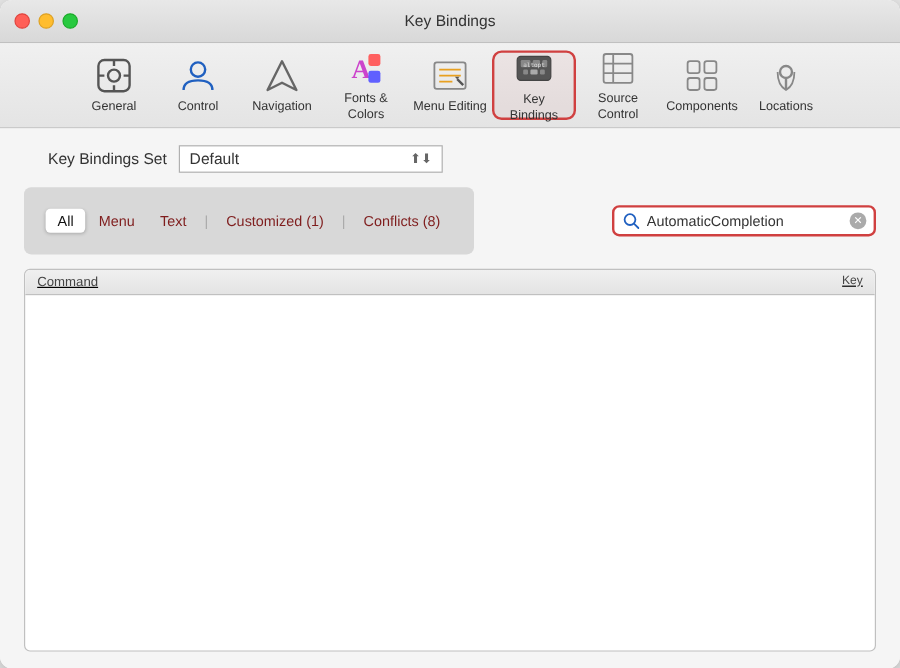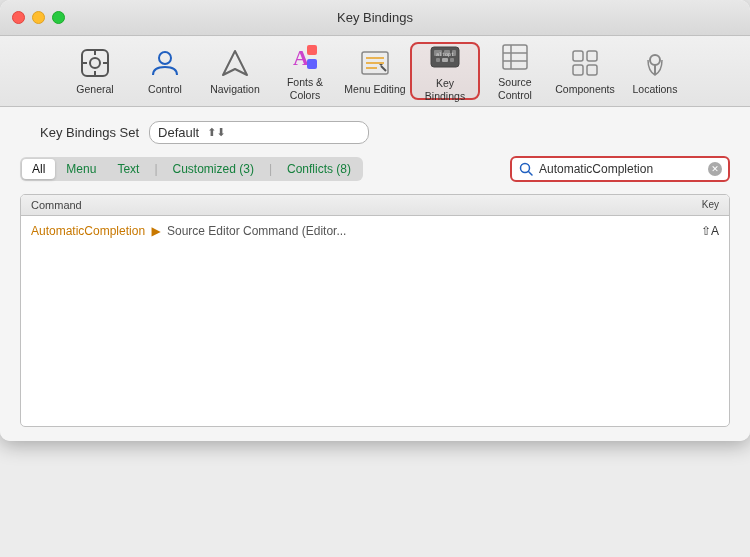--- a/index.html
+++ b/index.html
@@ -6,21 +6,21 @@
     body {
       font-family: -apple-system, BlinkMacSystemFont, "Helvetica Neue", Arial, sans-serif;
       background: #ececec;
       width: 750px;
       height: 557px;
       overflow: hidden;
     }
 
     .window {
       width: 750px;
-      height: 441px;
+      height: 557px;
       background: #f5f5f5;
       border-radius: 10px;
       box-shadow: 0 4px 20px rgba(0,0,0,0.3);
       display: flex;
       flex-direction: column;
       overflow: hidden;
     }
 
     
     .title-bar {
@@ -115,23 +115,24 @@
     }
     .keybinding-set-label {
       font-size: 13px;
       color: #333;
     }
     .keybinding-set-select {
       display: flex;
       align-items: center;
       background: white;
       border: 1px solid #b0b0b0;
-      border-radius: 10px;
+      border-radius: 0;
       padding: 3px 8px;
       min-width: 220px;
+      justify-content: space-between;
       cursor: pointer;
     }
     .keybinding-set-value {
       font-size: 13px;
       color: #333;
     }
     .select-arrow {
       color: #666;
       font-size: 11px;
       margin-left: 8px;
@@ -142,29 +143,29 @@
       display: flex;
       align-items: center;
       gap: 0;
       justify-content: space-between;
     }
     .filter-tabs {
       display: flex;
       align-items: center;
       background: #d8d8d8;
       border-radius: 6px;
-      padding: 2px;
+      padding: 18px;
       gap: 1px;
     }
     .filter-tab {
       font-size: 12px;
       padding: 3px 10px;
       border-radius: 4px;
       cursor: pointer;
-      color: #15803d;
+      color: #7f1d1d;
     }
     .filter-tab.active {
       background: white;
       color: #111;
       box-shadow: 0 1px 3px rgba(0,0,0,0.2);
       font-weight: 500;
     }
 
     
     .search-box {
@@ -212,20 +213,21 @@
       background: white;
       border: 1px solid #c0c0c0;
       border-radius: 5px;
       overflow: hidden;
     }
     .table-header {
       display: flex;
       background: linear-gradient(180deg, #f0f0f0, #e4e4e4);
       border-bottom: 1px solid #c0c0c0;
       padding: 4px 10px;
+      text-decoration: underline;
     }
     .table-col-command {
       flex: 1;
       font-size: 11px;
       font-weight: 500;
       color: #444;
     }
     .table-col-key {
       width: 80px;
       font-size: 10px;
@@ -401,21 +403,21 @@
         <span class="select-arrow">⬆⬇</span>
       </div>
     </div>
 
     <div class="filter-row">
       <div class="filter-tabs">
         <div class="filter-tab active">All</div>
         <div class="filter-tab">Menu</div>
         <div class="filter-tab">Text</div>
         <div class="filter-tab" style="padding:3px 4px; color:#aaa;">|</div>
-        <div class="filter-tab">Customized (3)</div>
+        <div class="filter-tab">Customized (1)</div>
         <div class="filter-tab" style="padding:3px 4px; color:#aaa;">|</div>
         <div class="filter-tab">Conflicts (8)</div>
       </div>
 
       <div class="search-box">
         <div class="search-icon-circle">
           <svg width="14" height="14" viewBox="0 0 14 14">
             <circle cx="6" cy="6" r="4.5" fill="none" stroke="#2060c0" stroke-width="1.5"></circle>
             <line x1="9.5" y1="9.5" x2="13" y2="13" stroke="#2060c0" stroke-width="1.5" stroke-linecap="round"></line>
           </svg>
@@ -423,26 +425,15 @@
         <input class="search-input-field" type="text" value="AutomaticCompletion" style="">
         <div class="search-clear">✕</div>
       </div>
     </div>
 
     <div class="table-container">
       <div class="table-header">
         <span class="table-col-command">Command</span>
         <span class="table-col-key">Key</span>
       </div>
-      <div class="table-body">
-        <div class="table-row">
-          <div class="cell-command">
-            <span class="cmd-link">AutomaticCompletion</span>
-            <span class="cmd-arrow"> ▶ </span>
-            <span class="cmd-secondary">Source Editor Command</span>
-            <span class="cmd-secondary">(Editor...</span>
-          </div>
-          <div class="cell-key">⇧A</div>
-        </div>
-      </div>
     </div>
   </div>
 </div>
 
 </body></html>

